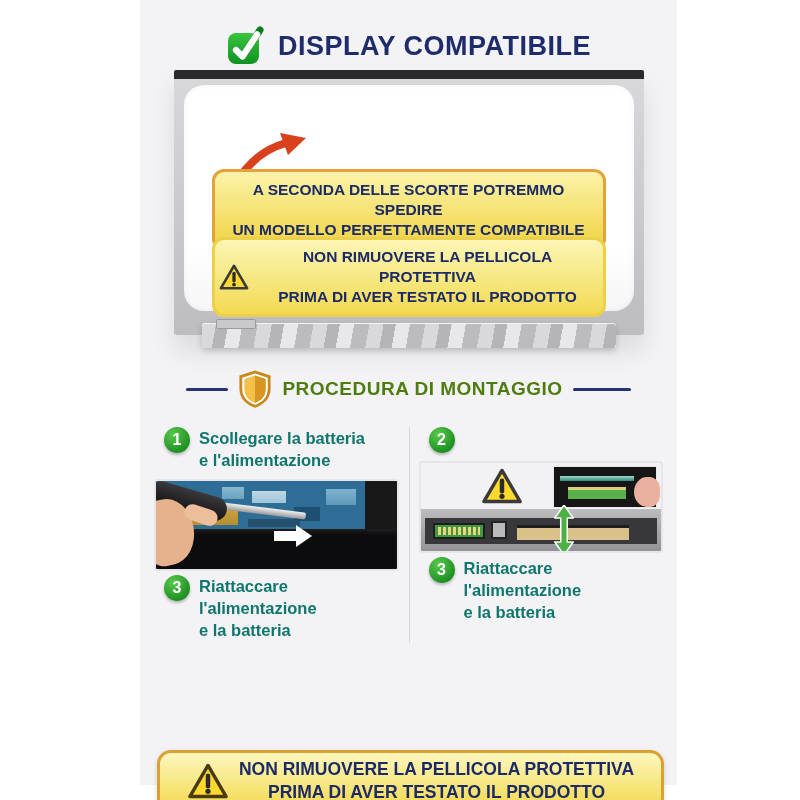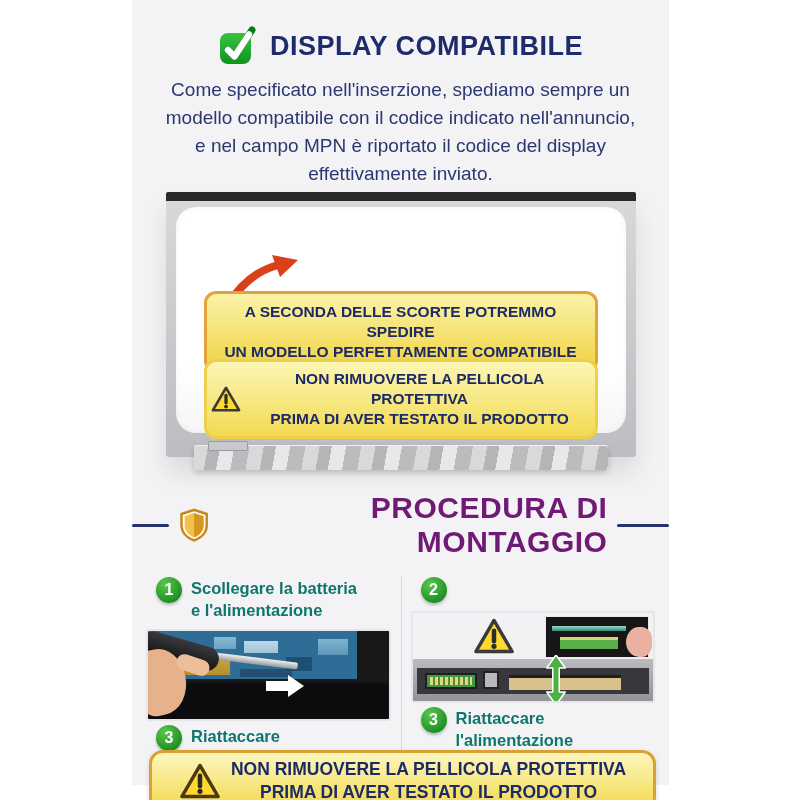--- a/index.html
+++ b/index.html
@@ -1,18 +1,18 @@
 <!DOCTYPE html>
 <html><head>
 <meta charset="utf-8">
 <style>
   * { box-sizing: border-box; margin: 0; padding: 0; }
   html, body { width: 800px; height: 800px; overflow: hidden; background: #ffffff;
     font-family: "Liberation Sans", sans-serif; }
-  .column { position: absolute; left: 132px; top: 0; width: 537px; height: 785px;
+  .column { position: absolute; left: 140px; top: 0; width: 537px; height: 785px;
     background: #f3f3f5; }
 
   
   .header-row { display: flex; align-items: center; justify-content: center;
     gap: 12px; padding-top: 26px; }
   .check-icon { width: 40px; height: 40px; flex: 0 0 auto; }
   .page-title { font-size: 27px; font-weight: bold; color: #1f2c6b; letter-spacing: .5px; }
   .intro { margin: 10px auto 0; width: 492px; text-align: center; font-size: 19px;
     line-height: 28px; color: #2b3770; white-space: pre-line; }
 
@@ -50,21 +50,21 @@
   .foil-tab { position: absolute; left: 14px; top: -4px; width: 40px; height: 10px;
     background: #c9c9cc; border: 1px solid #9a9aa0; border-radius: 2px; }
 
   
   .proc-header { display: flex; align-items: center; justify-content: center;
     gap: 10px; margin-top: 34px; }
   .rule { height: 3px; background: #27336e; border-radius: 2px; }
   .rule-left { width: 42px; }
   .rule-right { width: 58px; }
   .shield-icon { width: 34px; height: 40px; }
-  .proc-title { font-size: 30px; font-weight: bold; color: #701a75; letter-spacing: .5px; text-align: right; }
+  .proc-title { font-size: 19px; font-weight: bold; color: #4d7c0f; letter-spacing: .5px; }
 
   .steps-grid { position: relative; margin: 14px 14px 0; display: grid;
     grid-template-columns: 1fr 1fr; column-gap: 20px; }
   .steps-grid::before { content: ""; position: absolute; left: 50%; top: 4px;
     bottom: 6px; width: 1px; background: #d7d7dc; }
   .step { display: flex; align-items: flex-start; gap: 9px; margin: 4px 0 8px 10px; }
   .step-num { width: 26px; height: 26px; border-radius: 50%; flex: 0 0 auto;
     background: radial-gradient(circle at 35% 28%, #58c84b, #1a8c20 78%);
     color: #fff; font-weight: bold; font-size: 16px; display: flex;
     align-items: center; justify-content: center; box-shadow: 0 2px 3px rgba(0,0,0,.25); }
@@ -141,24 +141,20 @@
           <stop offset="0" stop-color="#38c43e"></stop>
             <stop offset="1" stop-color="#0f9320"></stop>
         </linearGradient>
       </defs>
       <rect x="2" y="7" width="31" height="31" rx="8" fill="url(#cg)"></rect>
       <path d="M10 24 L16.5 30.5 L34 4" fill="none" stroke="#0b7d18" stroke-width="7" stroke-linecap="round" stroke-linejoin="round"></path>
       <path d="M10 24 L16.5 30.5 L31 8.5" fill="none" stroke="#ffffff" stroke-width="6.5" stroke-linecap="round" stroke-linejoin="round"></path>
     </svg>
     <div class="page-title">DISPLAY COMPATIBILE</div>
   </div>
-  <div class="intro">Come specificato nell'inserzione, spediamo sempre un
-modello compatibile con il codice indicato nell'annuncio,
-e nel campo MPN è riportato il codice del display
-effettivamente inviato.</div>
 
   <div class="display-wrap">
     <div class="bracket bracket-left"></div>
     <div class="bracket bracket-right"></div>
     <div class="frame">
       <div class="frame-topbar"></div>
       <div class="screen">
         <svg class="red-arrow" viewBox="0 0 92 56">
           <path d="M8 52 C 20 32, 36 18, 58 12" fill="none" stroke="#d8411b" stroke-width="8" stroke-linecap="round"></path>
           <path d="M52 2 L78 7 L60 24 Z" fill="#d8411b"></path>

